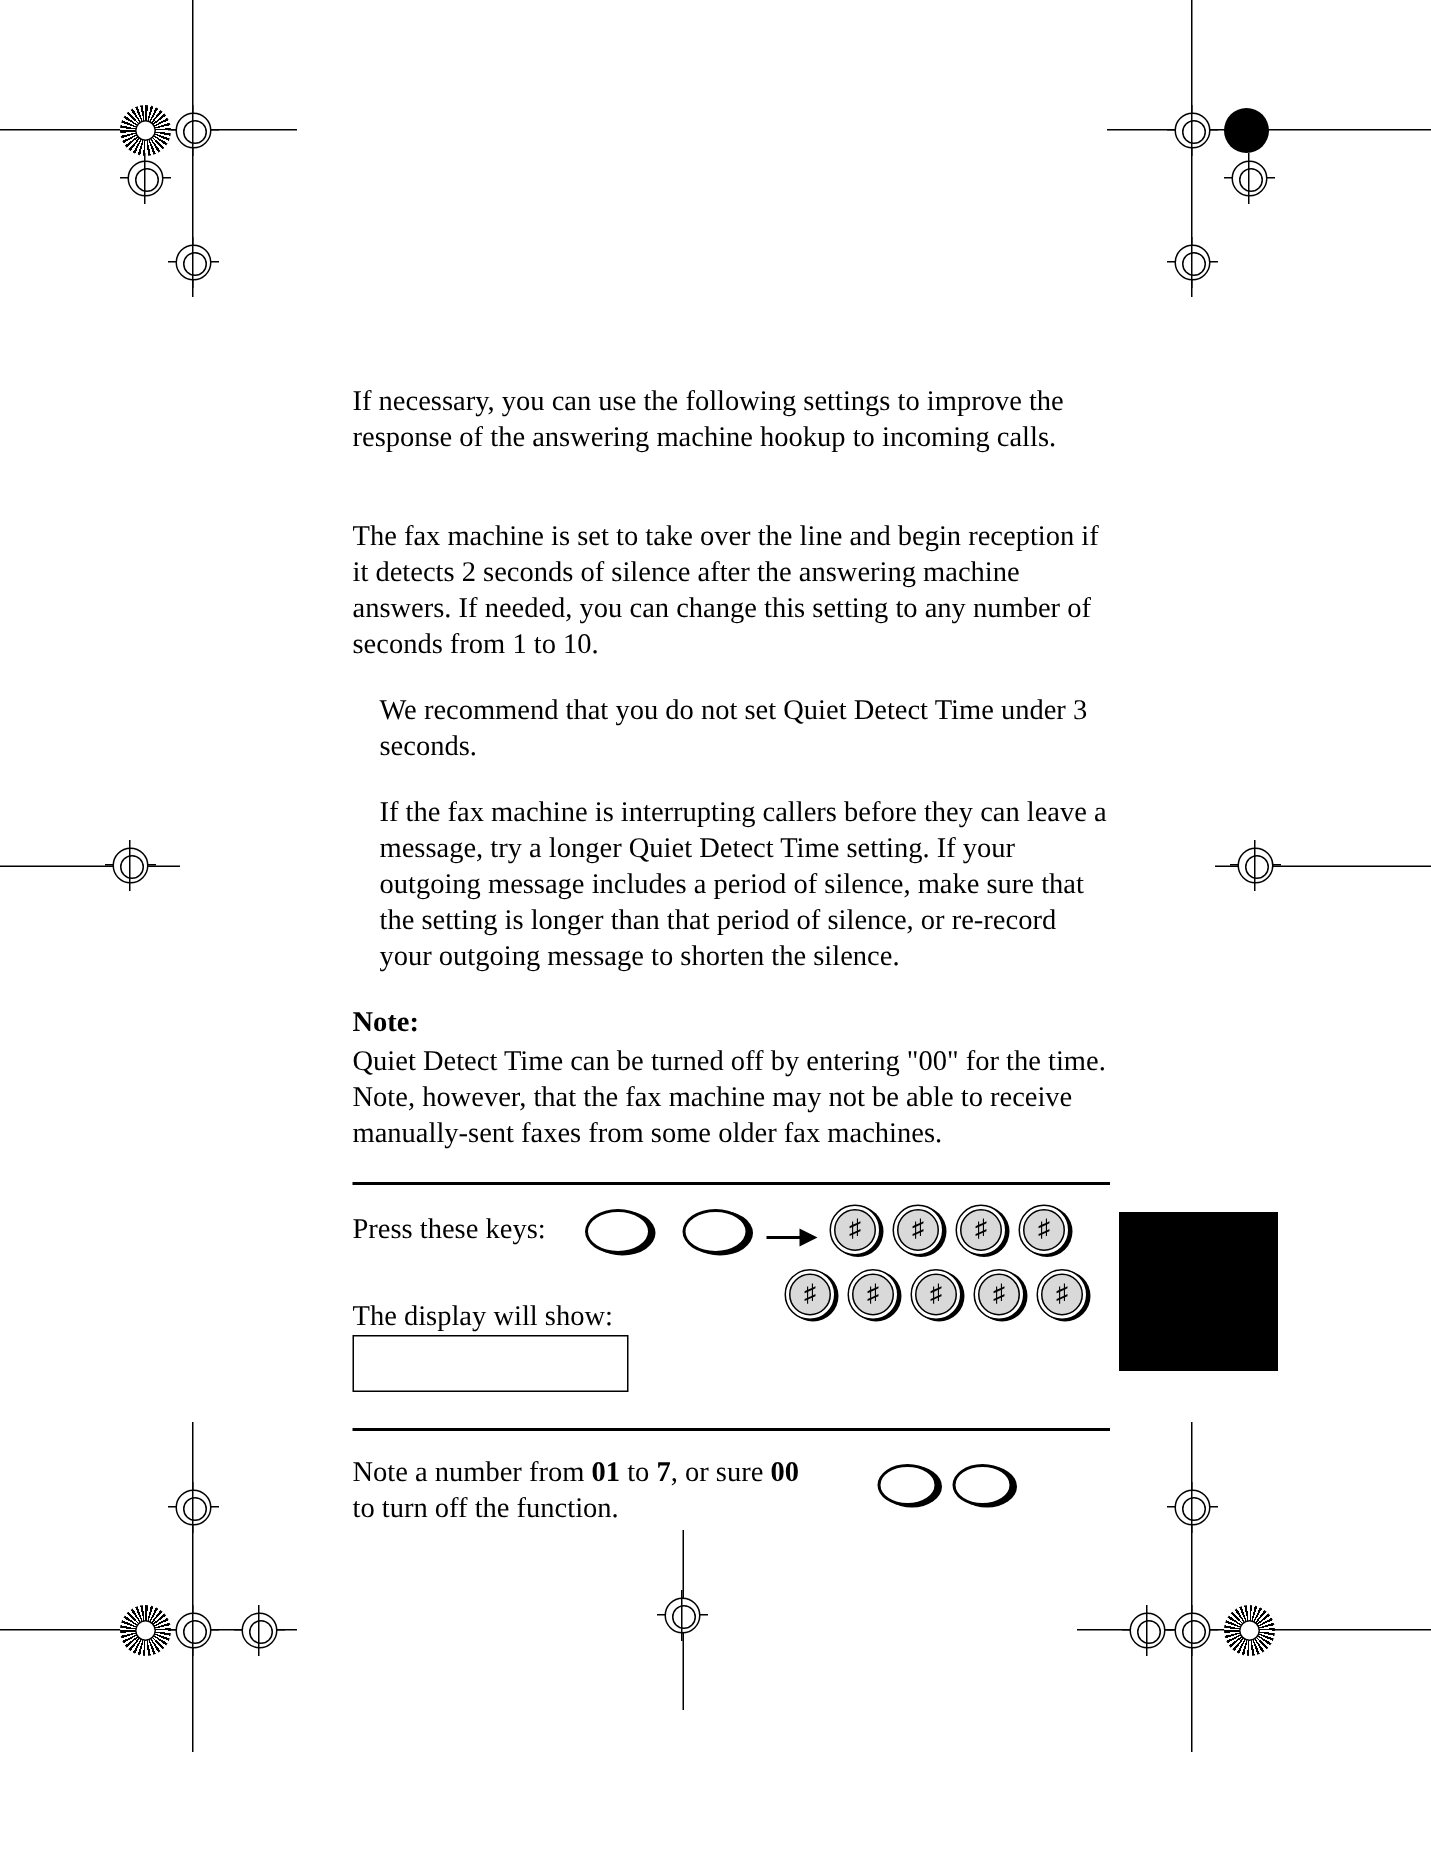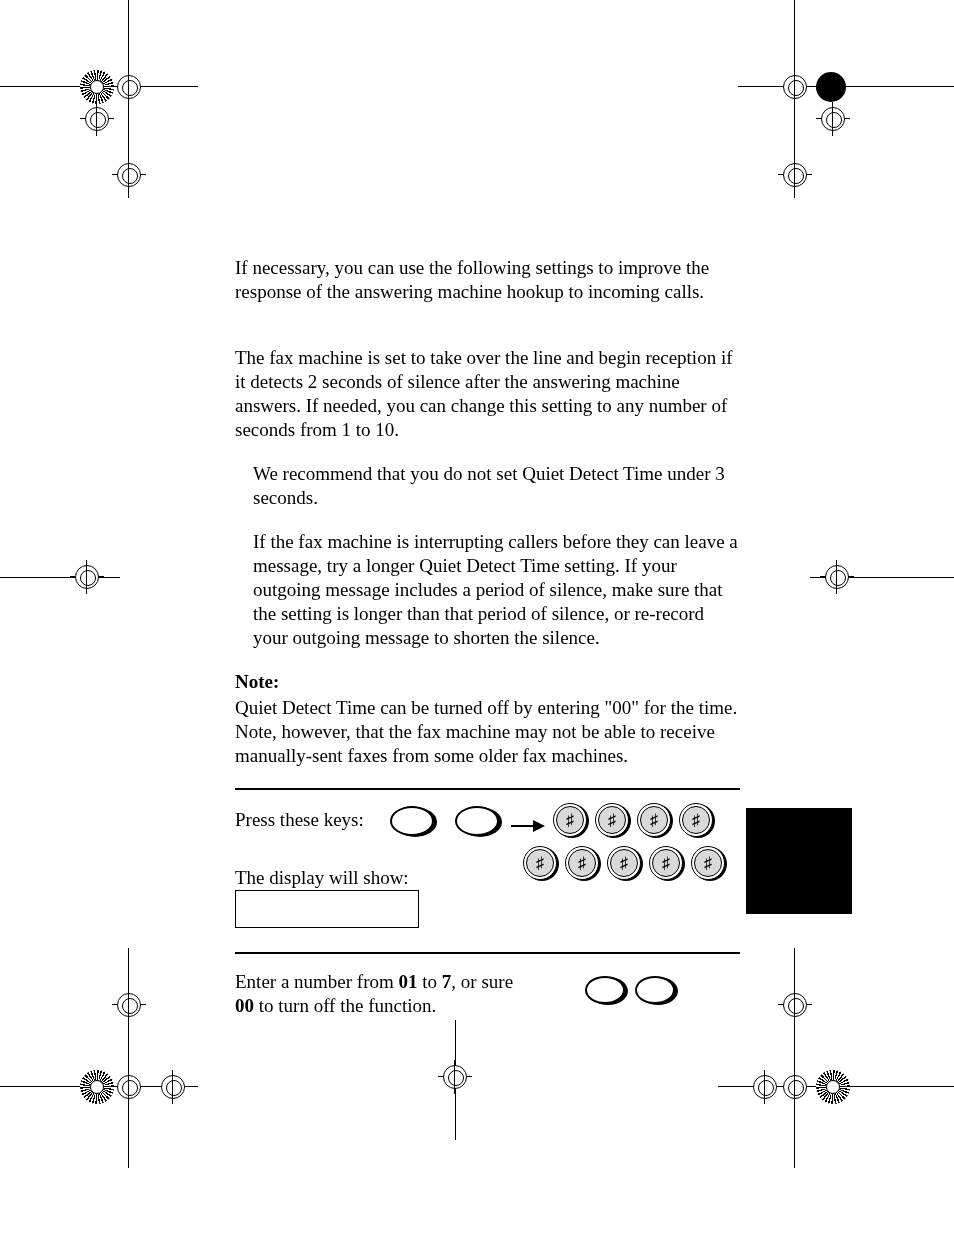--- a/index.html
+++ b/index.html
@@ -196,21 +196,21 @@
       </div>
 
       <div class="step-text" style="position:absolute; left:0; top:48px;margin-top:12px;">The display will show:</div>
       <div class="display-box" style="position:absolute; left:0; top:78px;"></div>
     </div>
 
     <hr class="rule" style="margin-top:16px;">
 
     <div class="step" style="position:relative; height:60px;">
       <div style="width:300px;">
-        <span>Enter a number from </span><span class="bold">01</span><span> to </span><span class="bold">7</span><span>, or sure </span><span class="bold">00</span><span> to turn off the function.</span>
+        <span>Note a number from </span><span class="bold">01</span><span> to </span><span class="bold">7</span><span>, or sure </span><span class="bold">00</span><span> to turn off the function.</span>
       </div>
       <div class="keys" style="left:350px; top:6px;">
         <span class="oval shadow small"></span>
       </div>
       <div class="keys" style="left:400px; top:6px;">
         <span class="oval shadow small"></span>
       </div>
     </div>
 
   </div>

